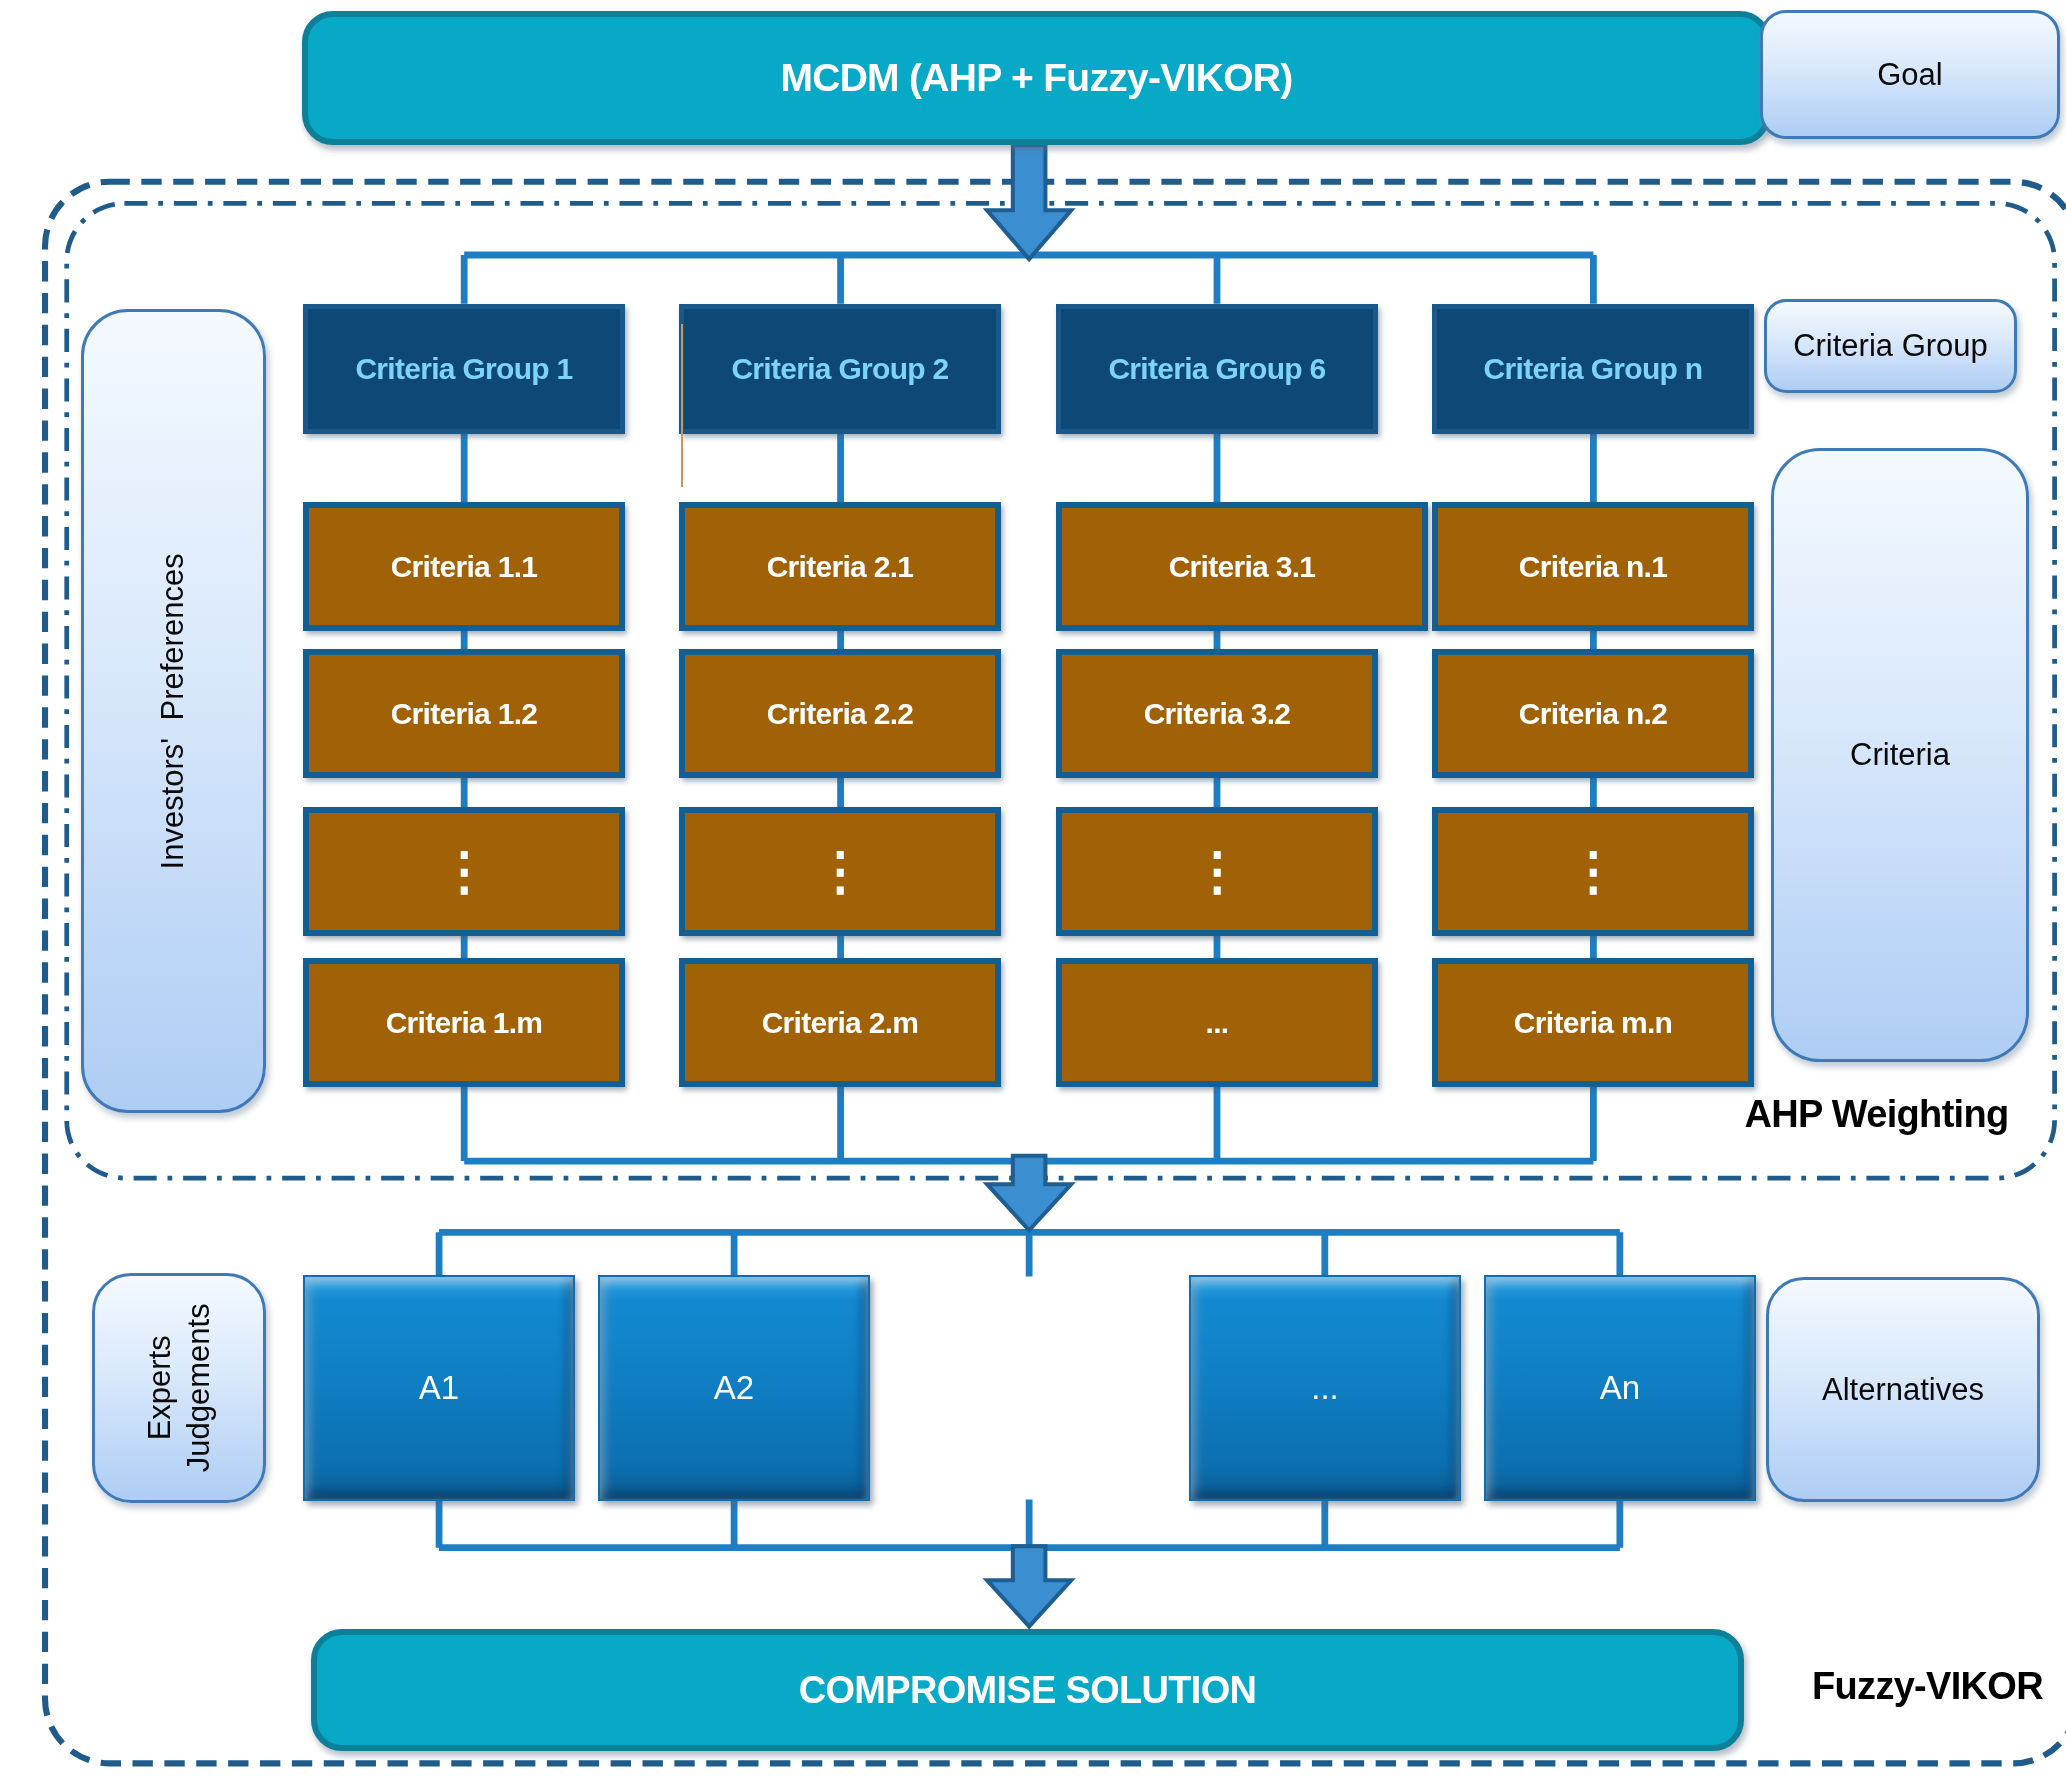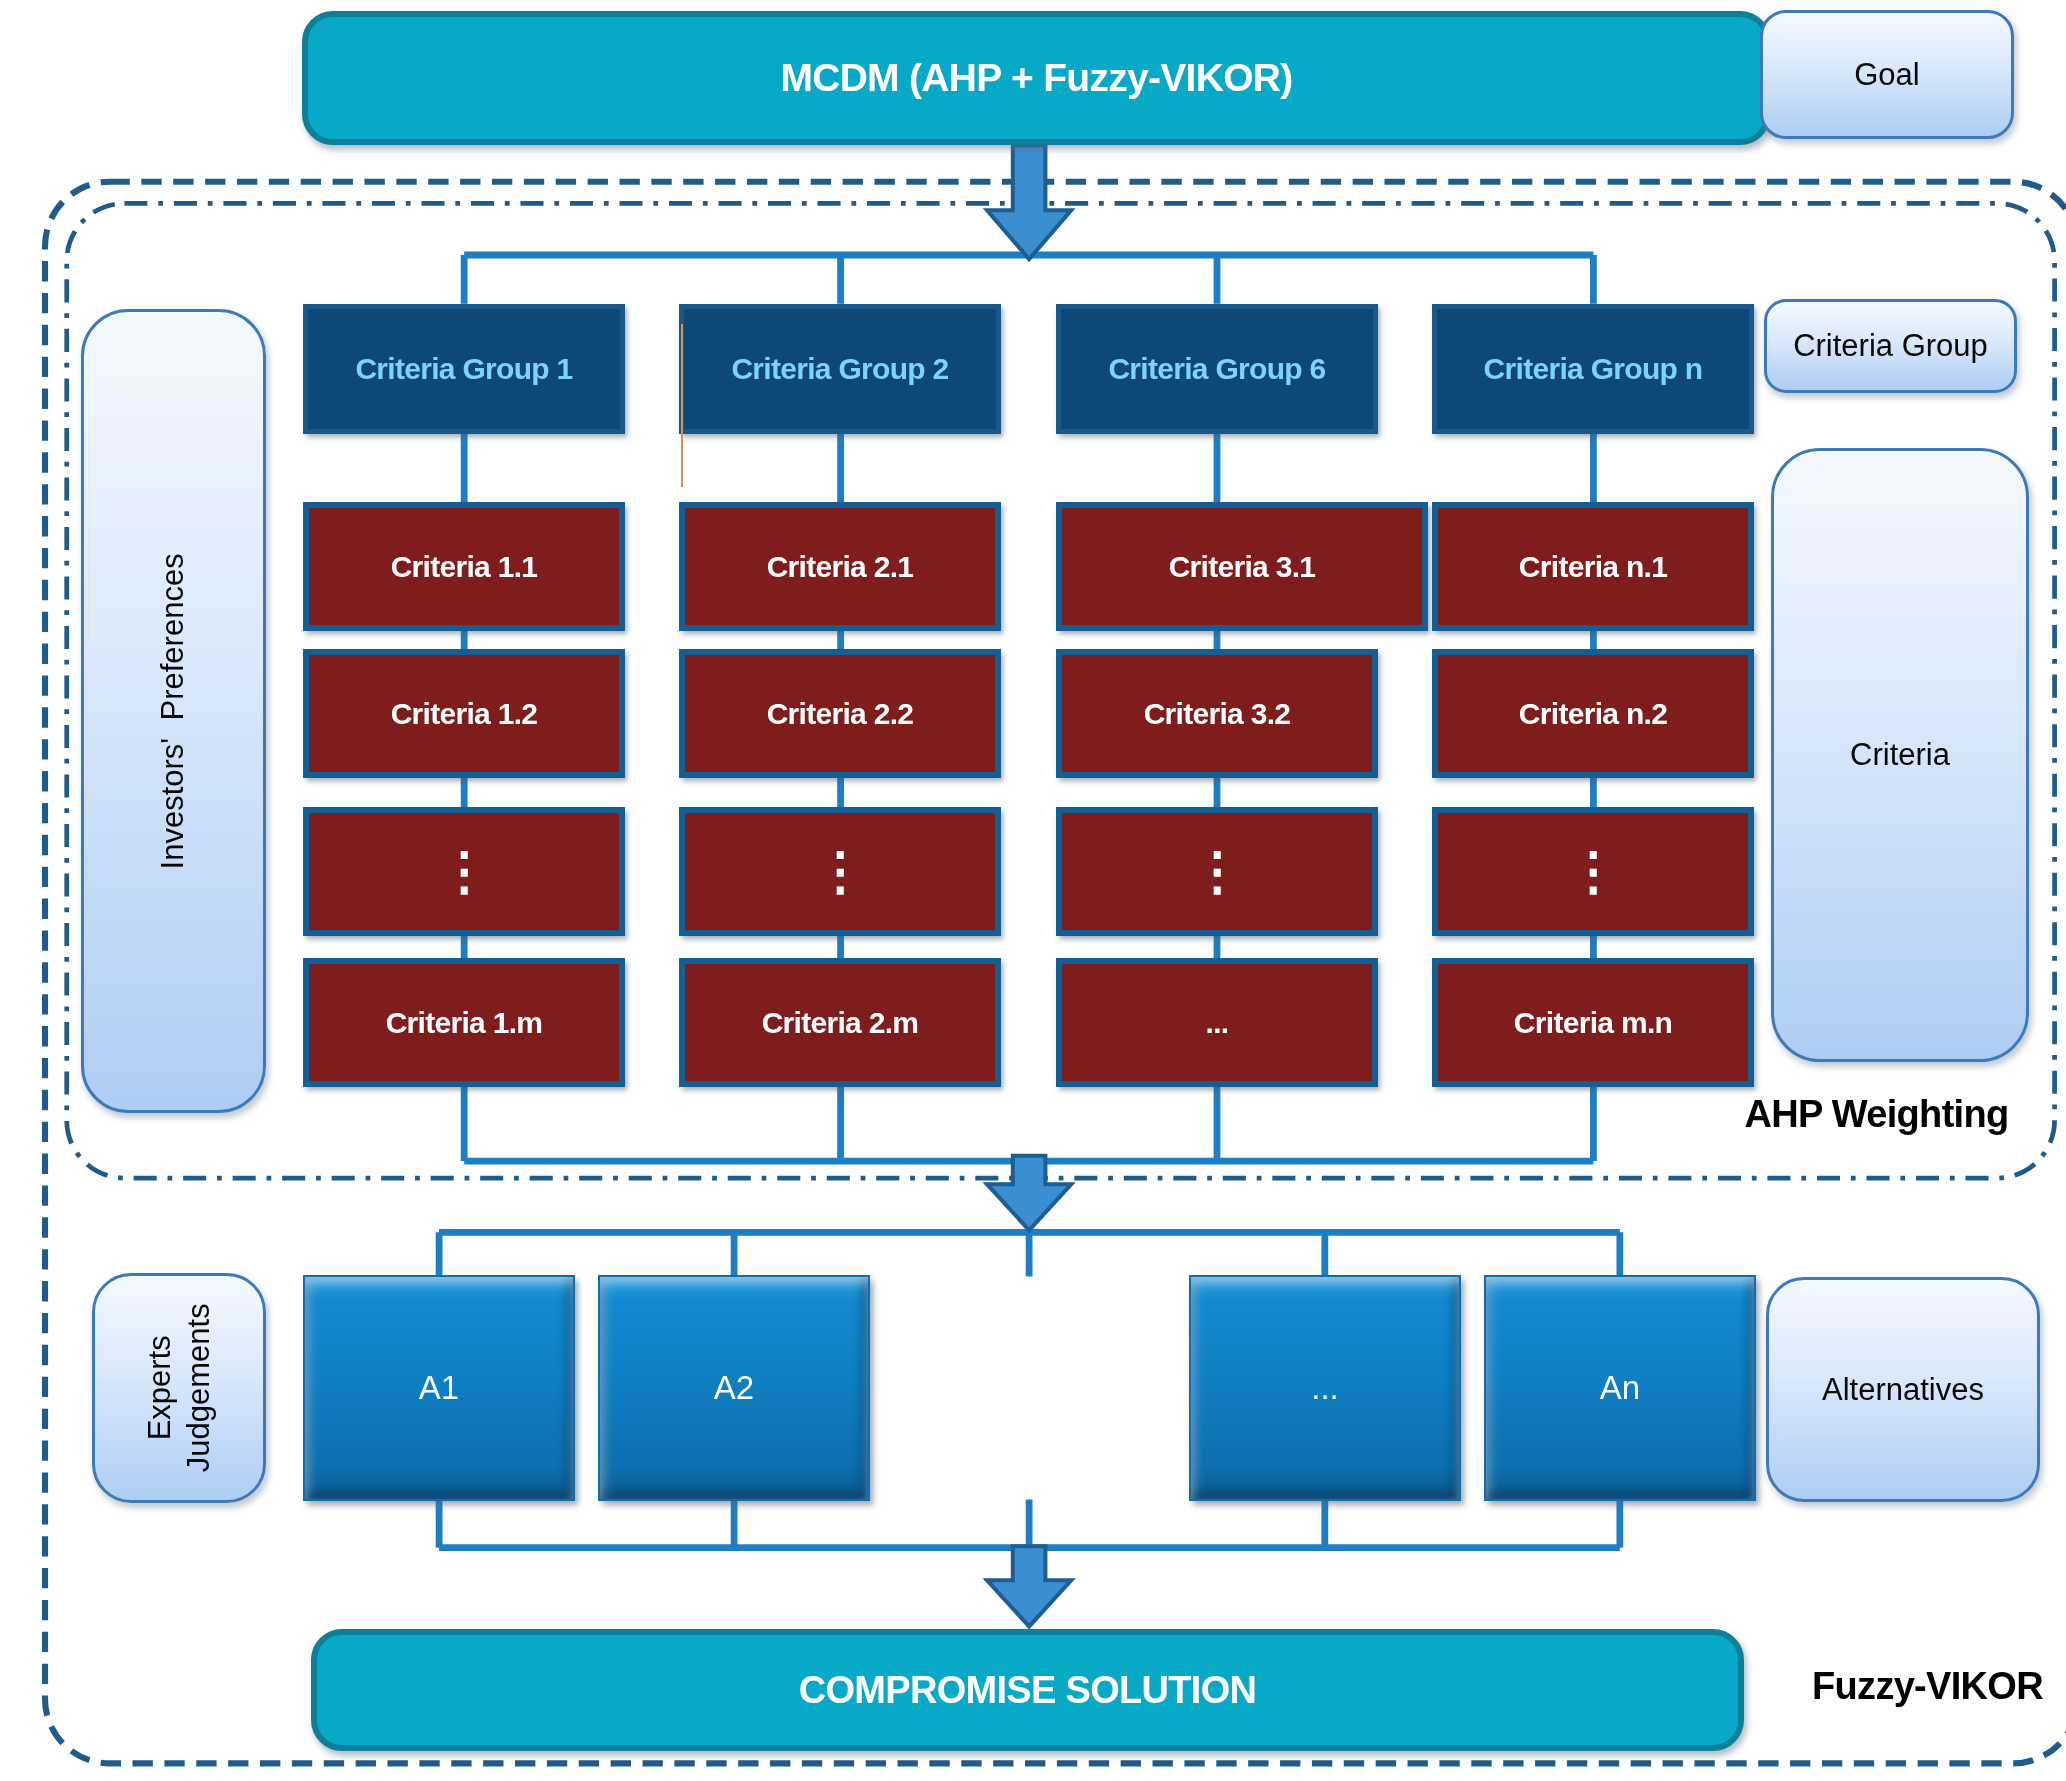--- a/index.html
+++ b/index.html
@@ -10,32 +10,32 @@
        text-align:center;box-sizing:border-box;}
   
   .teal{background:#07A9C7;border:6.8px solid #0E7F99;border-radius:31px;
         color:#ffffff;font-weight:700;box-shadow:2.7px 4.1px 6.1px rgba(90,110,130,.45);}
   .title-box{left:274px;top:11px;width:1469px;height:134px;font-size:39px;letter-spacing:-0.7px;}
   .result-box{left:283px;top:1629px;width:1433px;height:122px;font-size:38px;letter-spacing:-0.7px;}
   
   .light{background:linear-gradient(180deg,#F4F9FE 0%,#D9E8FB 45%,#AECDF4 100%);
          border:3.4px solid #3E79B8;border-radius:26px;color:#0a0a0a;font-size:31px;
          box-shadow:2.7px 4.1px 6.1px rgba(120,140,160,.45);}
-  .goal-box{left:1732px;top:10.2px;width:254px;height:129px;}
+  .goal-box{left:1732px;top:10.2px;width:300px;height:129px;}
   .cg-label{left:1736px;top:299px;width:253px;height:94px;border-radius:22px;}
   .crit-label{left:1743px;top:448px;width:258px;height:614px;border-radius:49px;}
   .alt-label{left:1738px;top:1277px;width:274px;height:225px;border-radius:38px;}
   .inv-box{left:53px;top:309px;width:185px;height:804px;border-radius:47px;}
   .exp-box{left:64px;top:1273px;width:174px;height:230px;border-radius:39px;}
   .rot{transform:rotate(-90deg);white-space:pre;font-size:31px;color:#0a0a0a;line-height:1.25;text-align:center;}
   
   .group{background:#0D4877;border:5.4px solid #19588A;color:#7dd3fc;font-size:30px;font-weight:600;
          letter-spacing:-0.7px;box-shadow:3.4px 4.1px 5.4px rgba(70,90,110,.5);}
   
-  .crit{background:#7f1d1d;border:6.1px solid #135E92;color:#ffffff;font-size:30px;font-weight:600;
+  .crit{background:#a16207;border:6.1px solid #135E92;color:#ffffff;font-size:30px;font-weight:600;
         letter-spacing:-0.7px;box-shadow:3.4px 4.1px 5.4px rgba(70,90,110,.5);}
   .dots-cell{font-size:52px;font-weight:700;line-height:.8;}
   
   .alt{background:linear-gradient(180deg,#35A7E4 0%,#1489D1 10%,#0F7FC4 45%,#0C6FB0 85%,#0A5C92 100%);
        border:2px solid #0D6FB0;color:#ffffff;font-size:33px;font-weight:400;
        box-shadow:4.1px 4.7px 6.1px rgba(80,100,120,.55), inset 0 5.4px 9.5px rgba(255,255,255,.45),
                   inset 0 -6.8px 11px rgba(0,40,80,.5), inset 6.8px 0 9.5px rgba(255,255,255,.18),
                   inset -6.8px 0 9.5px rgba(0,40,80,.35);align-items:center;}
   
   .caption{position:absolute;font-weight:700;font-size:38px;color:#000;letter-spacing:-0.7px;}

